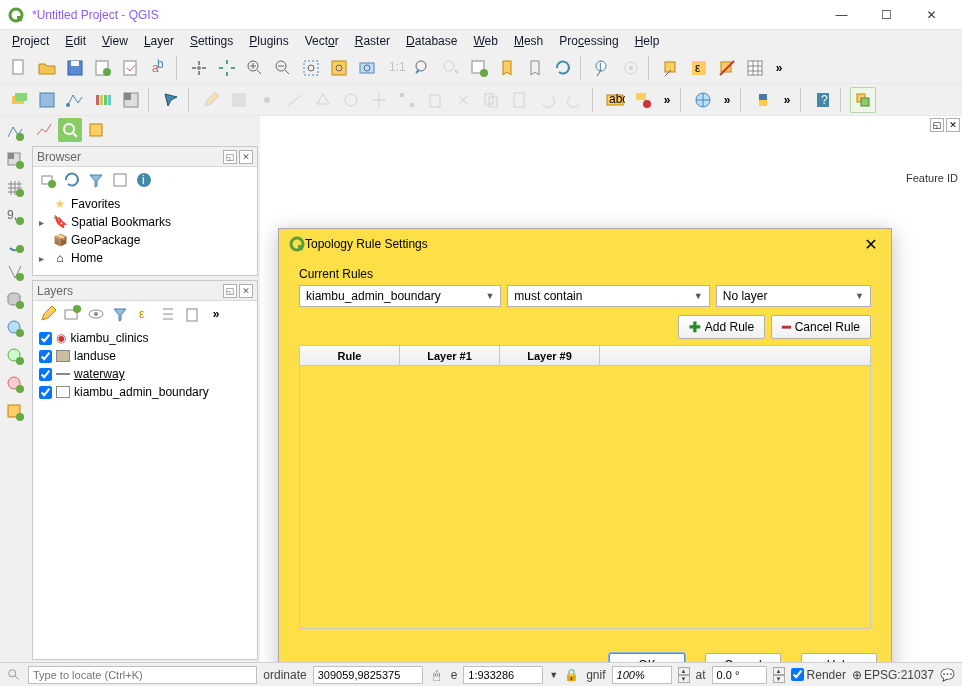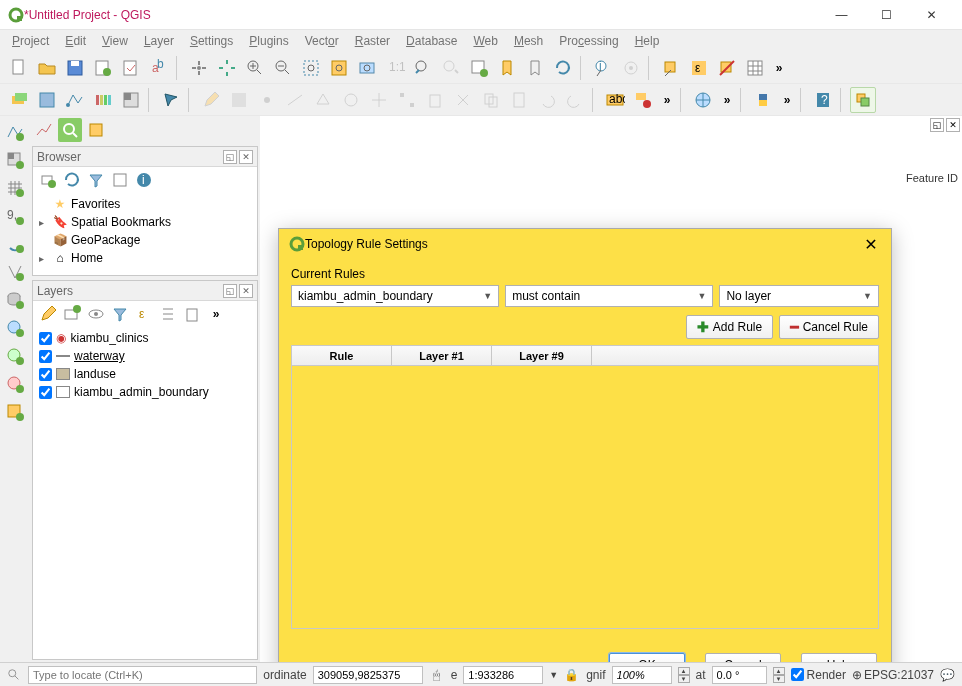--- a/index.html
+++ b/index.html
@@ -1,25 +1,25 @@
 <!DOCTYPE html>
 <html><head>
 <meta charset="utf-8">
 <style>
 * { box-sizing: border-box; margin: 0; padding: 0; font-family: "Segoe UI", Tahoma, sans-serif; font-size: 12px; }
 body { background: #f0f0f0; width: 962px; height: 686px; overflow: hidden; display: flex; flex-direction: column; }
 
 
 .titlebar { height: 30px; background: #fff; display: flex; align-items: center; padding: 0 8px; border-bottom: 1px solid #e5e5e5; }
-.titlebar .title { flex: 1; color: #be185d; }
+.titlebar .title { flex: 1; color: #8b5cf6; margin-left: 8px; }
 .titlebar .winbtn { width: 45px; height: 30px; display: flex; align-items: center; justify-content: center; color: #333; }
 
 
 .menubar { height: 22px; background: #f0f0f0; display: flex; align-items: center; padding: 0 4px; }
-.menubar .menuitem { padding: 2px 8px; color: #737373; }
+.menubar .menuitem { padding: 2px 8px; color: #0f172a; }
 .menubar .menuitem span.u { text-decoration: underline; }
 
 
 .toolbar-row { height: 32px; background: #f0f0f0; display: flex; align-items: center; padding: 2px 6px; gap: 2px; border-bottom: 1px solid #e8e8e8; }
 .toolbar-row .sep { width: 6px; height: 24px; border-left: 1px solid #ccc; margin: 0 2px; }
 .tb { width: 26px; height: 26px; display: flex; align-items: center; justify-content: center; border: 1px solid transparent; border-radius: 2px; }
 .tb svg { width: 20px; height: 20px; }
 .tb.disabled { opacity: 0.45; }
 .tb.overflow { width: 18px; font-weight: bold; }
 
@@ -60,21 +60,21 @@
 .statusbar .sicon { width: 16px; height: 16px; display: inline-flex; align-items: center; justify-content: center; }
 .statusbar .spin { display: flex; flex-direction: column; }
 .statusbar .spin div { width: 12px; height: 8px; border: 1px solid #aaa; font-size: 7px; text-align: center; line-height: 6px; }
 .statusbar .epsg { display: flex; align-items: center; gap: 2px; }
 
 
 .dialog-overlay { position: absolute; left: 278px; top: 112px; width: 614px; height: 450px; background: #fde047; border: 1px solid #aaa; box-shadow: 0 4px 20px rgba(0,0,0,0.25); display: flex; flex-direction: column; z-index: 100; }
 .dialog-title { height: 30px; display: flex; align-items: center; padding: 0 10px; font-size: 13px; }
 .dialog-title .spacer { flex: 1; }
 .dialog-title .closebtn { width: 20px; height: 20px; display: flex; align-items: center; justify-content: center; font-size: 16px; }
-.dialog-body { flex: 1; padding: 8px 12px; display: flex; flex-direction: column; }
+.dialog-body { flex: 1; padding: 8px 20px; display: flex; flex-direction: column; }
 .dialog-body .lbl-line { font-size: 12px; margin-bottom: 4px; }
 .combo-row { display: flex; gap: 6px; margin-bottom: 8px; }
 .combo { flex: 1; height: 22px; border: 1px solid #b0b0b0; background: #fff; display: flex; align-items: center; padding: 0 6px; position: relative; }
 .combo .arrow { position: absolute; right: 6px; font-size: 9px; color: #555; }
 .btn-row { display: flex; justify-content: flex-end; gap: 6px; margin-bottom: 6px; }
 .dlg-btn { height: 24px; padding: 0 10px; border: 1px solid #b0b0b0; background: linear-gradient(#fff,#f0f0f0); display: flex; align-items: center; gap: 4px; border-radius: 2px; }
 .dlg-btn .plus { color: #2a8a2a; font-weight: bold; font-size: 14px; }
 .dlg-btn .minus { color: #c03030; font-weight: bold; font-size: 14px; }
 .rule-table { flex: 1; border: 1px solid #c8c8c8; font-weight: bold; }
 .rule-table .hdr { height: 20px; display: flex; background: linear-gradient(#fafafa,#ededed); border-bottom: 1px solid #c8c8c8; }
@@ -632,27 +632,27 @@
         <div class="tb overflow">»</div>
       </div>
       <div class="panel-body">
         <div class="layer-item">
           <input type="checkbox" checked="" style="">
           <span style="color:#c33">◉</span>
           <span class="lbl">kiambu_clinics</span>
         </div>
         <div class="layer-item">
           <input type="checkbox" checked="" style="">
+          <span class="sym" style="background:#c8bda0"></span>
+          <span class="lbl">landuse</span>
+        </div>
+        <div class="layer-item">
+          <input type="checkbox" checked="" style="">
           <span style="width:14px;border-top:2px solid #888;height:0"></span>
           <span class="lbl u">waterway</span>
-        </div>
-        <div class="layer-item">
-          <input type="checkbox" checked="" style="">
-          <span class="sym" style="background:#c8bda0"></span>
-          <span class="lbl">landuse</span>
         </div>
         <div class="layer-item">
           <input type="checkbox" checked="" style="">
           <span class="sym" style="background:#fff"></span>
           <span class="lbl">kiambu_admin_boundary</span>
         </div>
       </div>
     </div>
   </div>
 

